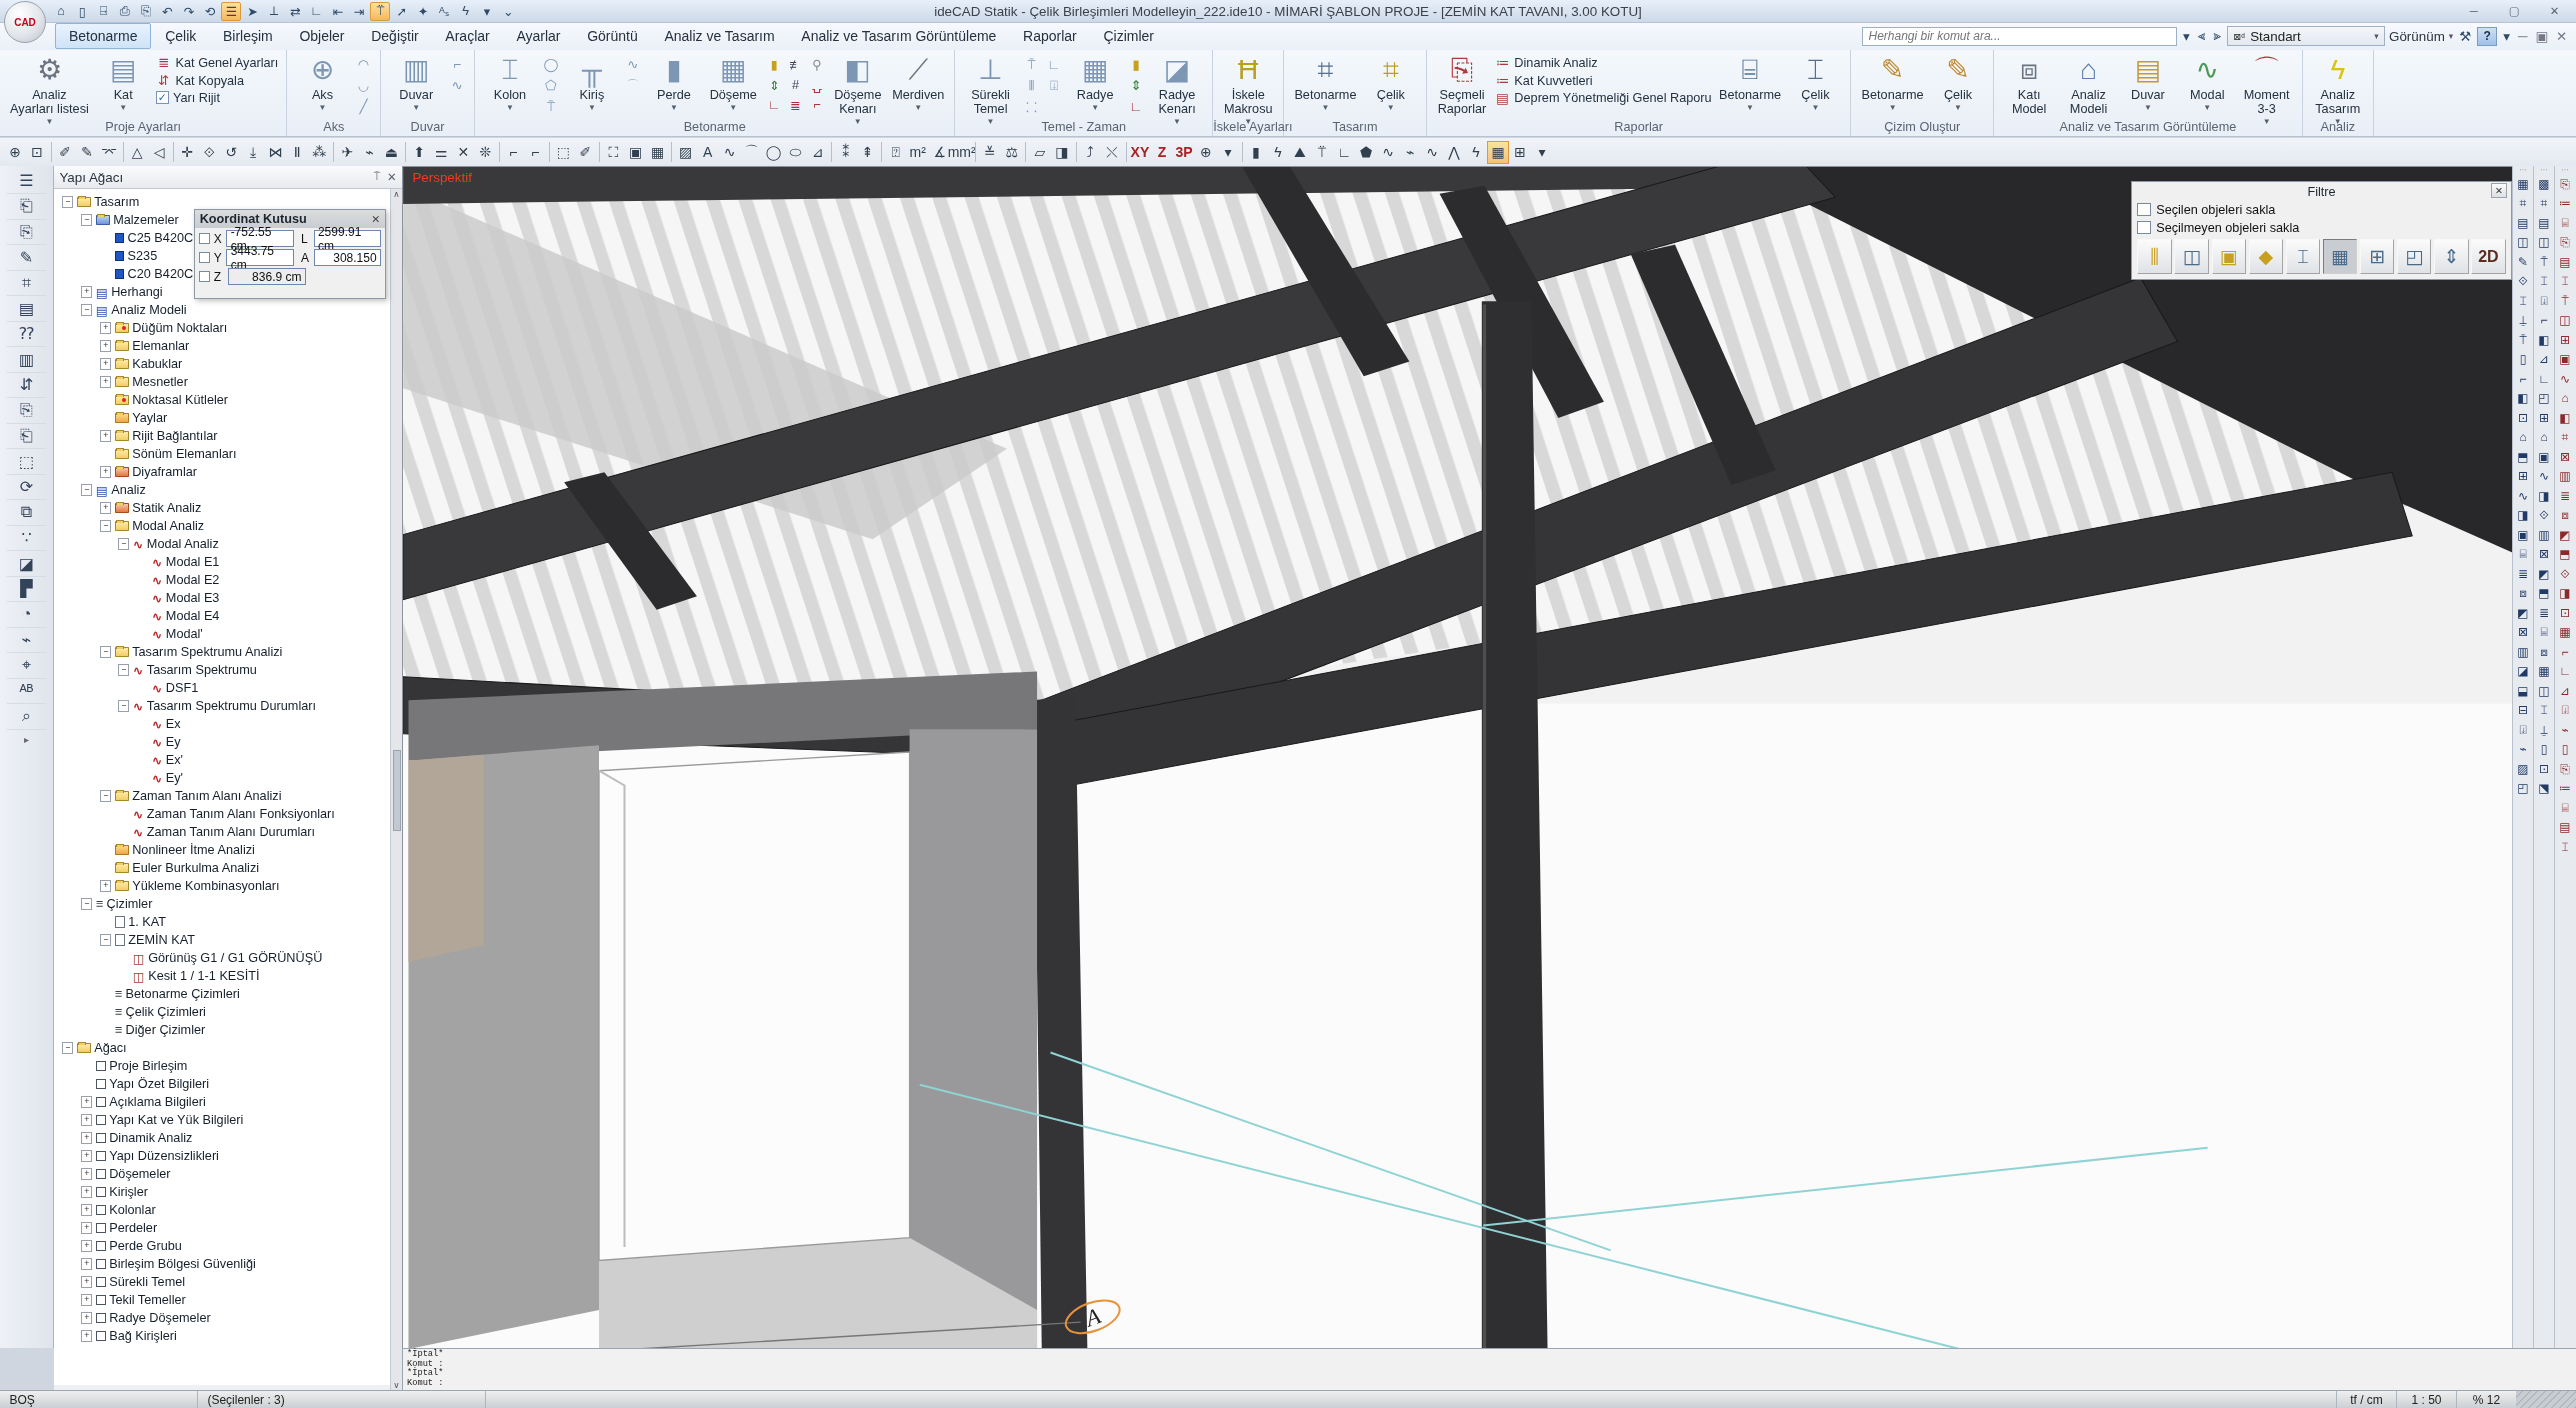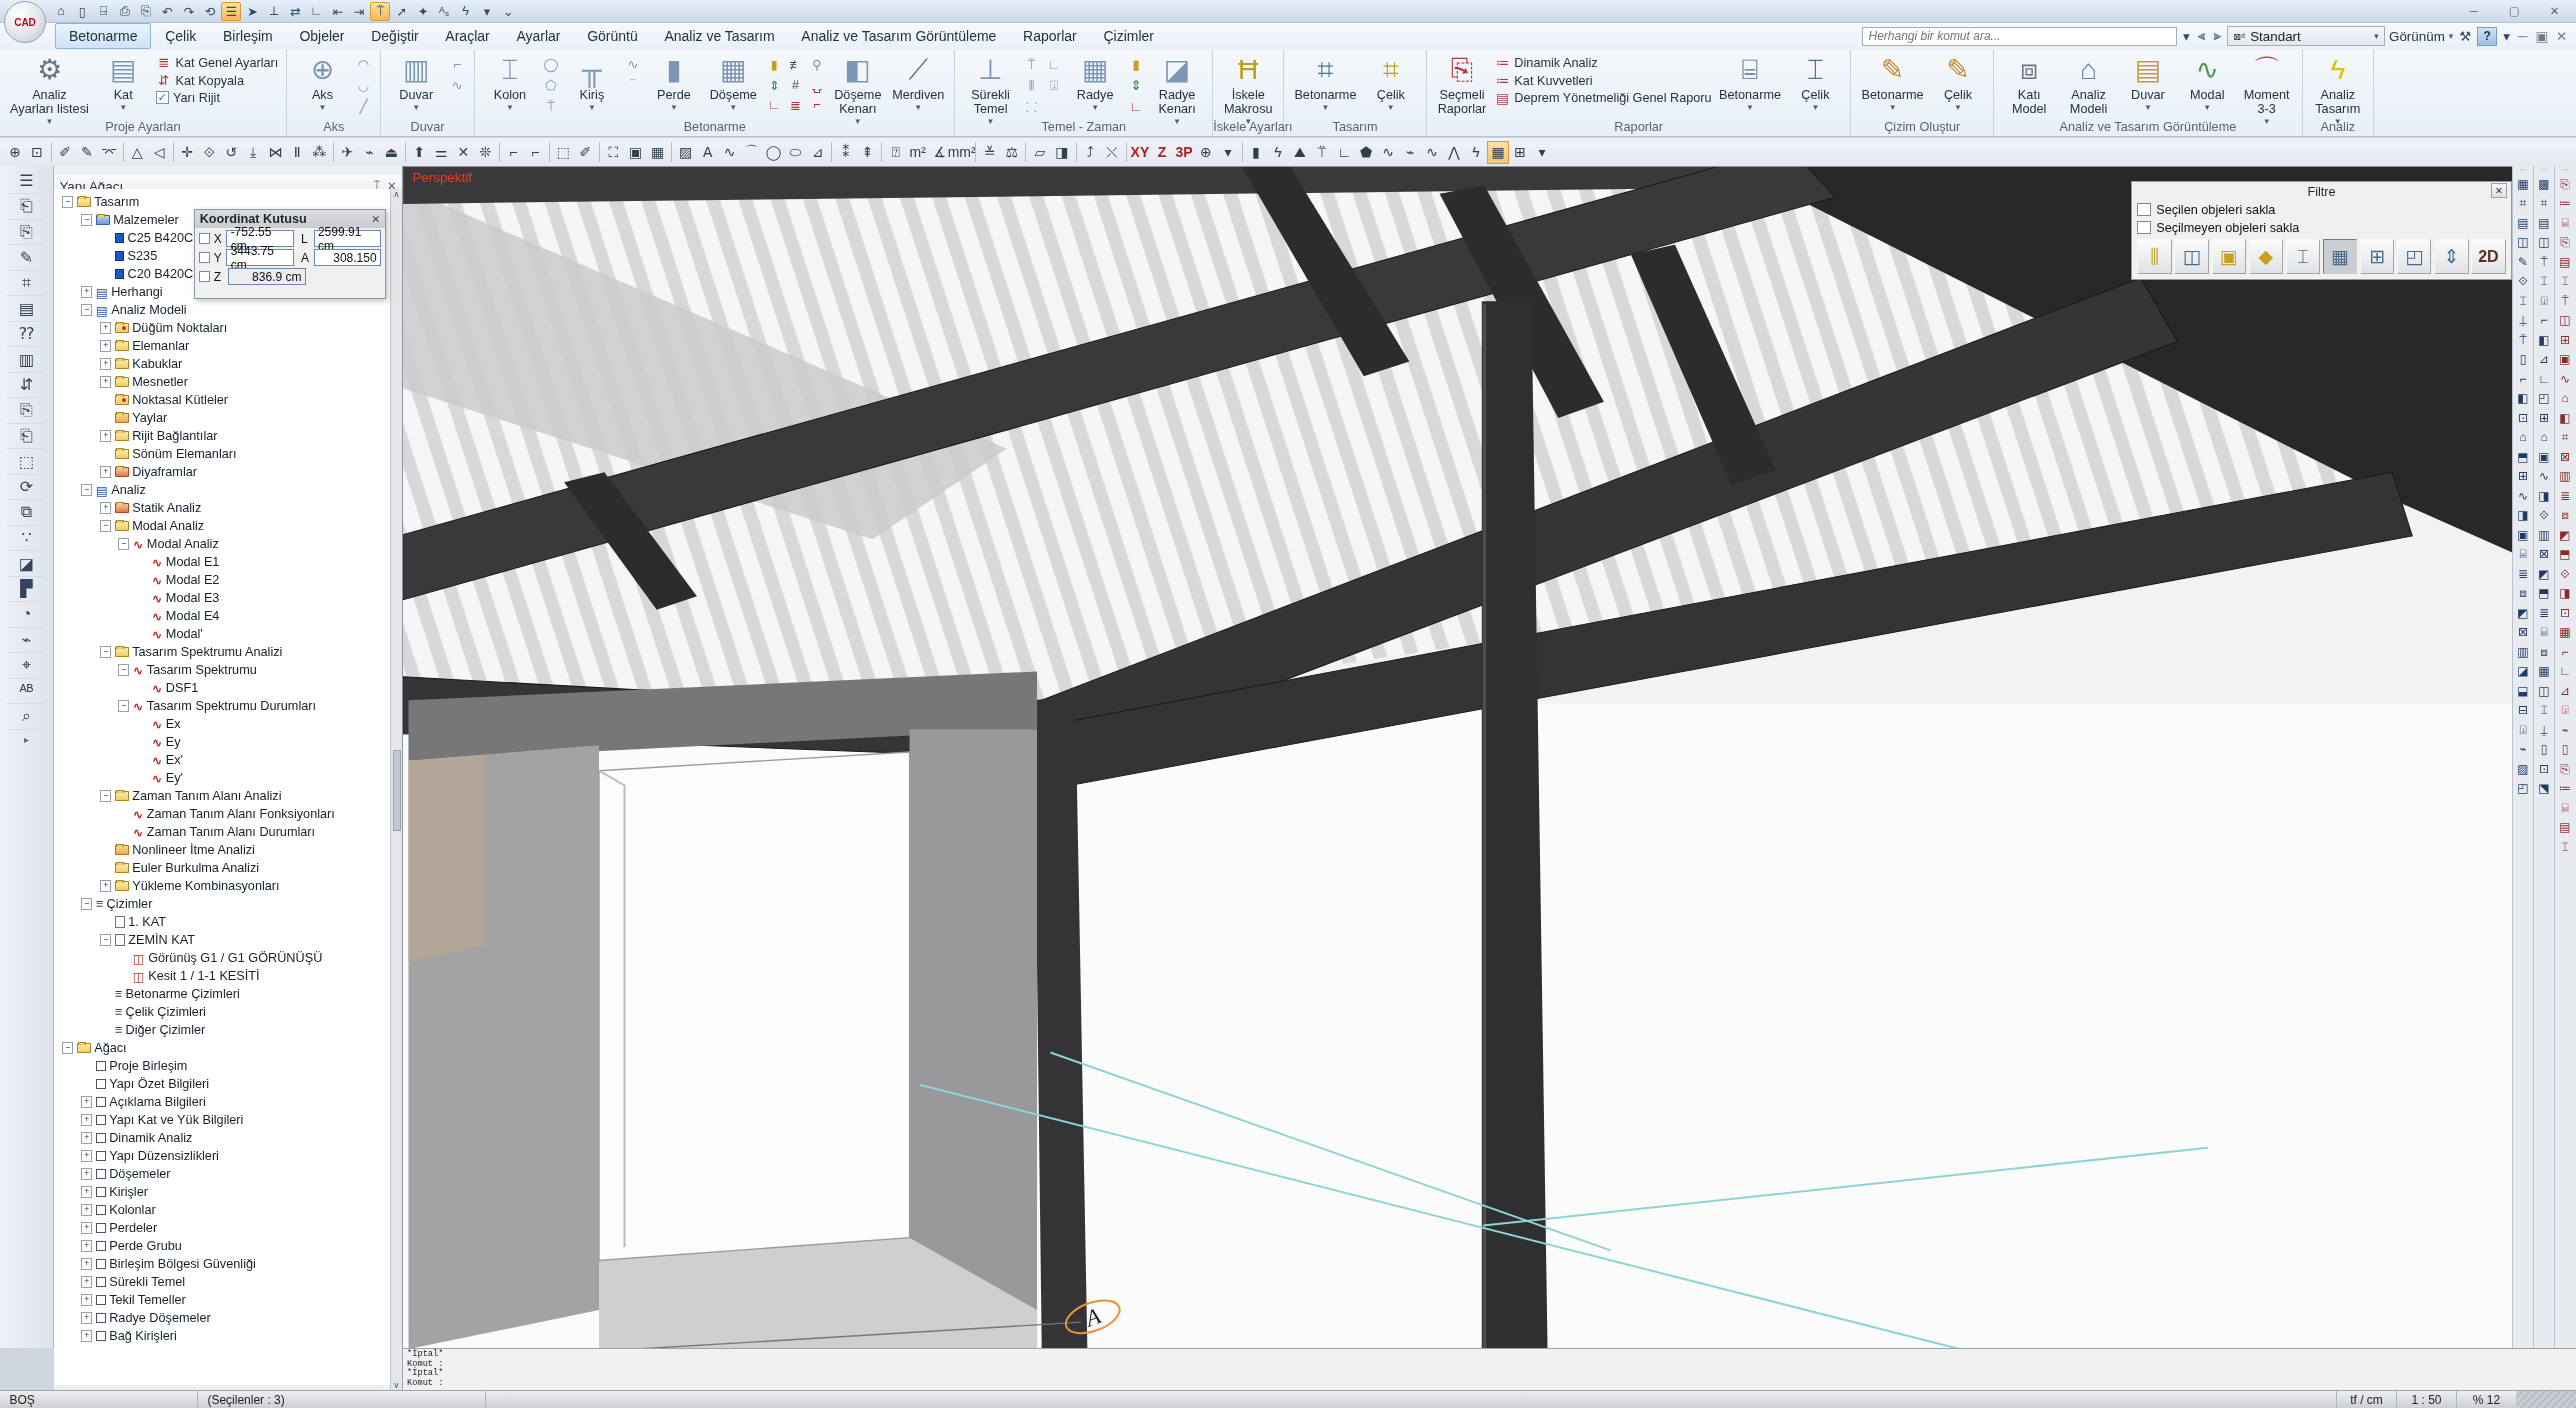--- a/index.html
+++ b/index.html
@@ -61,21 +61,21 @@
   .tsep{width:0.7px;height:20px;background:#b6bfca;margin:0 2.7px;}
   
   #lefttools{position:absolute;left:0;top:166px;width:54px;height:1182px;background:linear-gradient(90deg,#eef1f6,#dfe4ec);
     border-right:0.7px solid #aab4c0;display:flex;flex-direction:column;align-items:center;padding-top:2.7px;}
   .licon{width:39px;height:25.5px;display:flex;align-items:center;justify-content:center;font-size:16px;color:#33435a;
     border-bottom:0.7px solid #d6dce4;}
   #lefttools .expand{margin-top:4px;font-size:10px;color:#667;}
   
   #treepanel{position:absolute;left:54px;top:166px;width:349px;height:1224px;background:#eef0f3;border-right:0.7px solid #9aa5b2;}
   #treeheader{height:23px;background:linear-gradient(#fafbfc,#e8eaee);border-bottom:0.7px solid #c2c8d0;
-    display:flex;align-items:center;padding:0 5.4px;font-size:13.4px;color:#2c3440;margin-top:9px;}
+    display:flex;align-items:center;padding:0 5.4px;font-size:13.4px;color:#2c3440;}
   #treeheader .hicons{margin-left:auto;display:flex;gap:6.7px;color:#5a6470;font-size:11.4px;}
   #tree{position:absolute;left:0;top:23px;right:12px;bottom:5.4px;background:#fff;overflow:hidden;padding:4px 0 0 4px;}
   .trow{height:18px;display:flex;align-items:center;white-space:nowrap;}
   .texp{width:11.4px;height:11.4px;border:0.7px solid #97a0ab;background:#fff;font-size:8.7px;line-height:9.4px;
     text-align:center;color:#333;margin-right:3.4px;flex:0 0 auto;}
   .texp.none{border:none;background:transparent;}
   .tlabel{font-size:12.7px;color:#16202c;padding-left:3.4px;}
   .tico{flex:0 0 auto;display:inline-flex;align-items:center;justify-content:center;}
   .fold{width:14px;height:9.4px;background:linear-gradient(#ffeca6,#f2cd68);border:0.7px solid #a8862a;border-radius:0.7px;position:relative;}
   .fold::before{content:"";position:absolute;left:0;top:-2.7px;width:6px;height:2px;background:#f2cd68;border:0.7px solid #a8862a;border-bottom:none;}
@@ -165,20 +165,21 @@
       <span class="qicon">⇤</span>
       <span class="qicon">⇥</span>
       <span class="qicon hl">⍡</span>
       <span class="qicon">➚</span>
       <span class="qicon">✦</span>
       <span class="qicon">ᴬₛ</span>
       <span class="qicon">ϟ</span>
       <span class="qicon">▾</span>
       <span class="qicon">⌄</span>
     </div>
+  <div id="title-text">ideCAD Statik - Çelik Birleşimleri Modelleyin_222.ide10 - MİMARİ ŞABLON PROJE - [ZEMİN KAT TAVANI,  3.00 KOTU]</div>
   <div id="win-controls">
       <span class="winbtn">─</span>
       <span class="winbtn">▢</span>
       <span class="winbtn">✕</span>
     </div>
 </div>
 
 <div id="menubar">
   <div id="menu-items" style="display:flex;align-items:center;margin-left:54px;">
       <div class="menu-item active">Betonarme</div>

